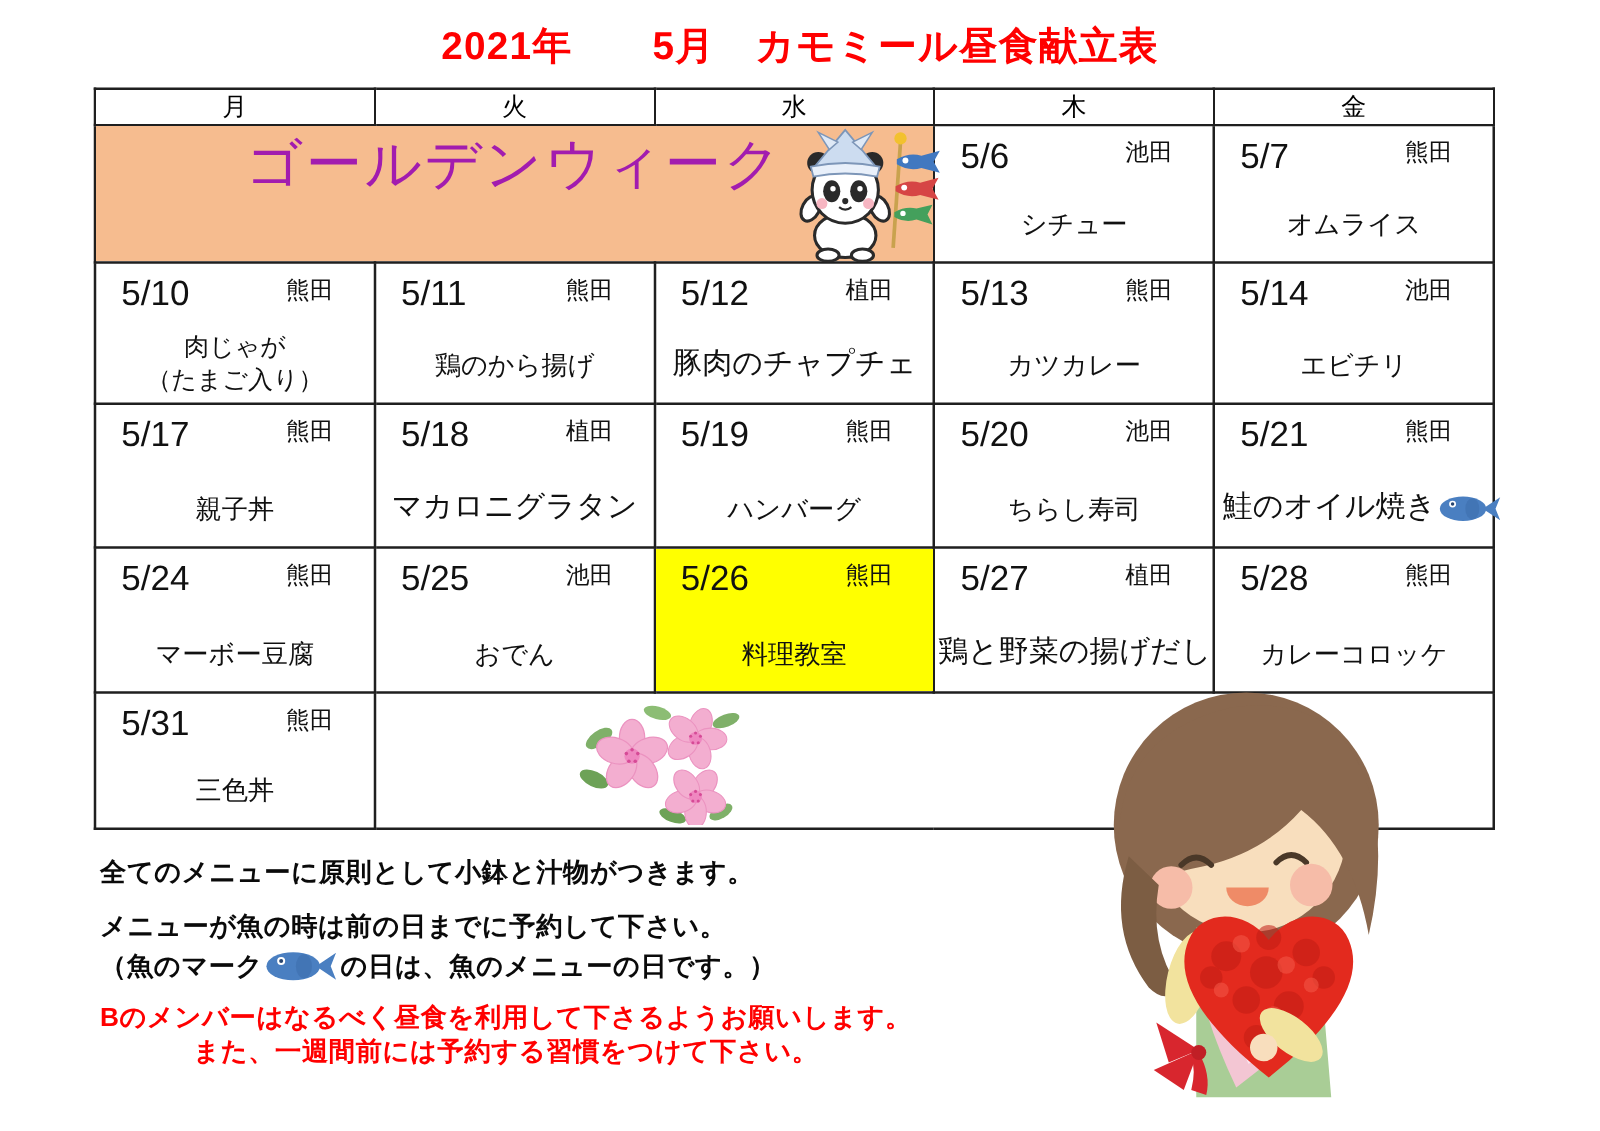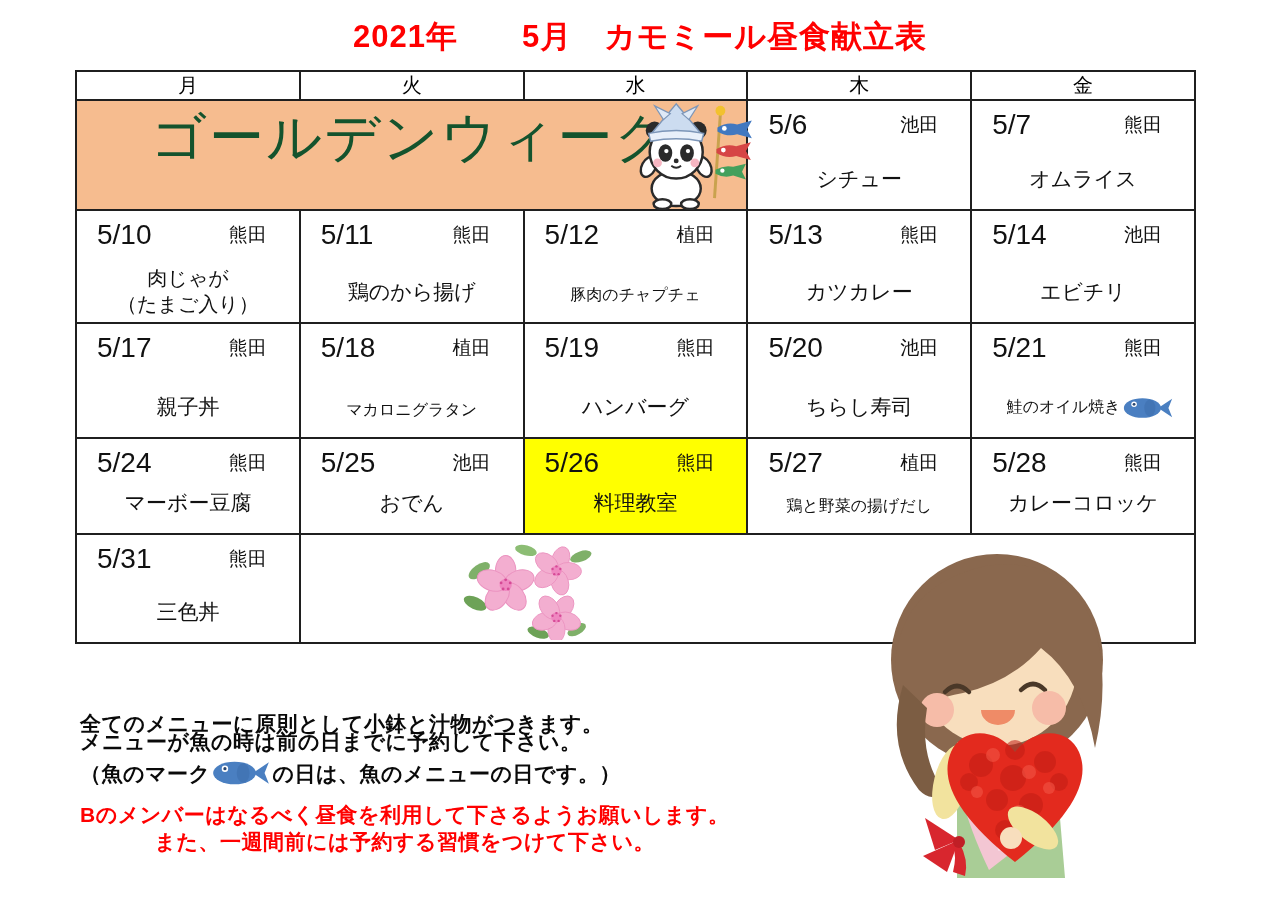--- a/index.html
+++ b/index.html
@@ -14,42 +14,42 @@
   body{background:#888;font-family:"Liberation Sans",sans-serif;}
   .page{position:relative;width:1280px;height:905px;background:#fff;overflow:hidden;}
 
   .title{position:absolute;top:16px;left:0;width:100%;text-align:center;
     font-size:31px;font-weight:800;color:var(--title-red);letter-spacing:1px;}
 
   table.cal{position:absolute;left:75px;top:70px;width:1121px;
     border-collapse:collapse;table-layout:fixed;}
   table.cal th,table.cal td{border:2px solid var(--border-dark);vertical-align:top;position:relative;}
   table.cal th{height:28px;font-size:20px;font-weight:400;text-align:center;vertical-align:middle;background:#fff;}
-  tr.r1{height:110px;} tr.r2{height:113px;} tr.r3{height:115px;border-radius:13px;} tr.r4{height:96px;} tr.r5{height:109px;padding-left:46px;}
-
-  .cell-head{display:flex;justify-content:space-between;align-items:center;padding:8px 32px 0 20px;}
+  tr.r1{height:110px;} tr.r2{height:113px;} tr.r3{height:115px;border-radius:13px;} tr.r4{height:116px;} tr.r5{height:109px;padding-left:46px;}
+
+  .cell-head{display:flex;justify-content:space-between;padding:8px 32px 0 20px;}
   .date{font-size:28px;color:#111;}
   .staff{font-size:19px;color:#111;}
   .cell-menu{position:absolute;left:2px;right:2px;bottom:16px;text-align:center;
     font-size:21px;color:#111;white-space:nowrap;}
   .cell-menu.two-line{bottom:5px;font-size:20px;line-height:26px;white-space:normal;}
-  .cell-menu.tight{font-size:16px;}
+  .cell-menu.tight{font-size:24px;}
   td.hl{background:var(--hl-yellow);}
 
   td.gw{background:var(--gw-orange);vertical-align:middle;text-align:center;}
-  .gw-text{font-size:55px;color:#14532d;letter-spacing:2px;}
+  .gw-text{font-size:45px;color:#a21caf;letter-spacing:2px;}
   .panda{position:absolute;right:-10px;bottom:-1px;width:138px;height:112px;}
 
   .flowers{position:absolute;left:162px;top:5px;width:130px;height:100px;}
 
   .fish-sm{width:52px;height:26px;vertical-align:middle;margin-left:1px;margin-right:-14px;}
   .fish-lg{width:62px;height:30px;vertical-align:middle;}
 
   .note{position:absolute;font-weight:800;color:#0a0a0a;font-size:21px;letter-spacing:0.5px;}
-  .note1{left:80px;top:710px;}
+  .note1{left:80px;top:684px;}
   .note23{left:80px;top:727px;line-height:29px;}
   .note-line3{display:flex;align-items:center;gap:0;margin-top:2px;}
   .redblock{left:80px;top:801px;color:var(--note-red);line-height:27px;text-align:center;}
 
   .girl{position:absolute;left:873px;top:550px;width:262px;height:328px;z-index:5;}
 </style>
 </head>
 <body>
 
 <div class="page">

